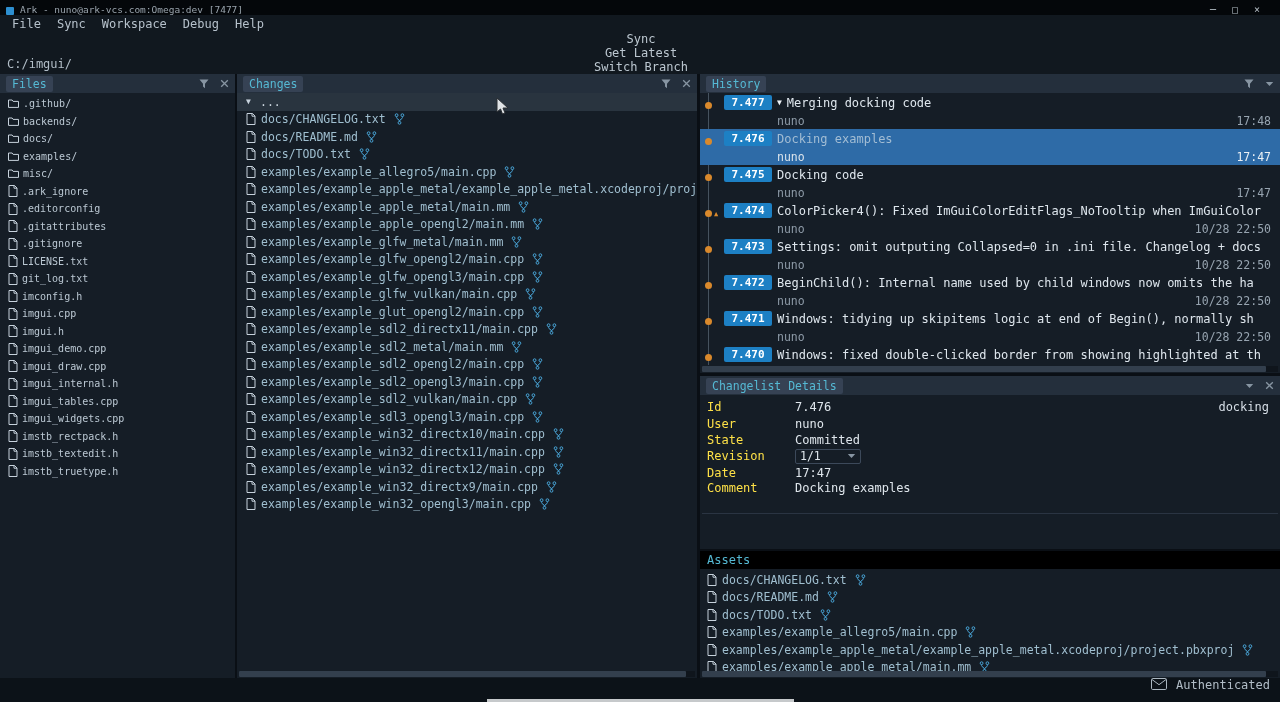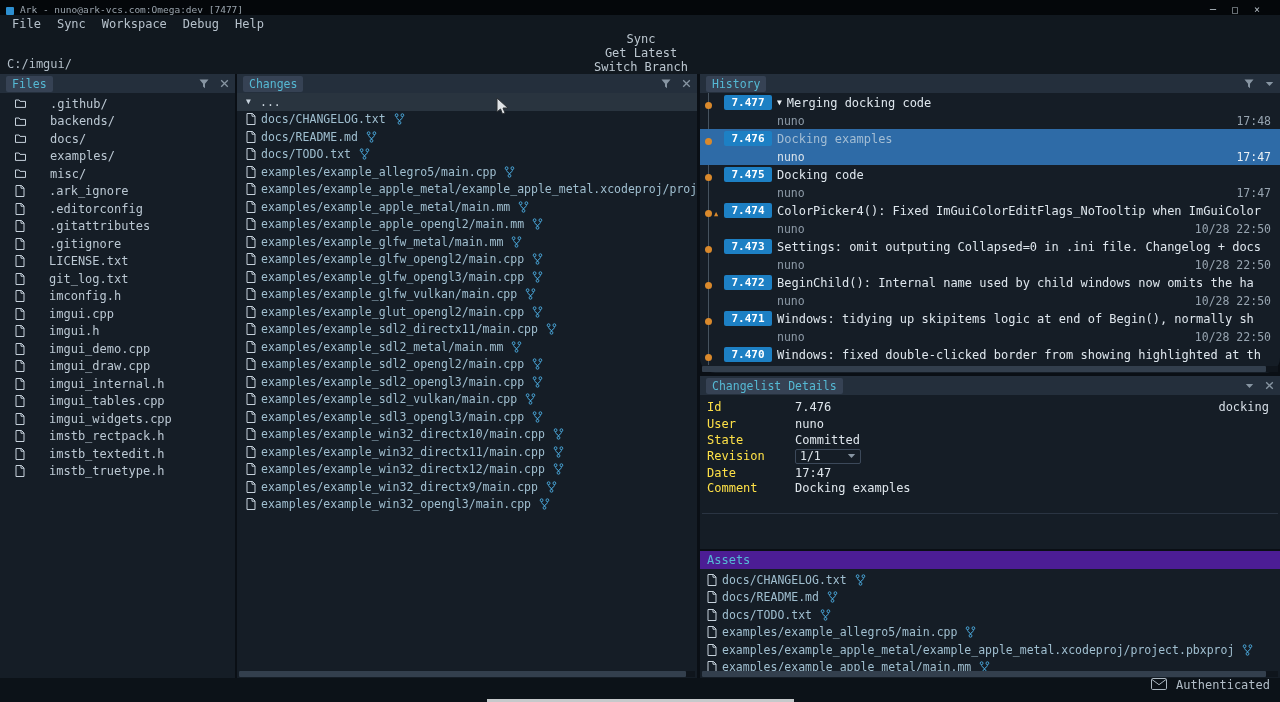--- a/index.html
+++ b/index.html
@@ -19,33 +19,33 @@
   .menubar{display:flex;align-items:center;height:17px;padding-left:4px;}
   .menu-item{font-size:12px;color:#b6c1cb;padding:0 8px;cursor:default;}
   .toolbar{display:flex;align-items:center;height:22px;padding-left:2px;flex-direction:column;}
   .tool-btn{font-size:12px;color:#bcc7d0;padding:0 10px;cursor:default;}
   .pathrow{height:20px;line-height:20px;padding-left:7px;font-size:12px;color:#b2bec8;}
 
   
   .panel{position:absolute;background:#151d26;}
   #files{left:0;top:74px;width:235px;bottom:24px;}
   #changes{left:237px;top:74px;width:460px;bottom:24px;}
-  #history{left:700px;top:74px;right:0;height:299px;border-radius:15px;}
+  #history{left:700px;top:74px;right:0;height:299px;}
   #details{left:700px;top:376px;right:0;height:173px;}
   #assets{left:700px;top:551px;right:0;bottom:24px;}
 
   .panel-header{height:19px;background:#242f3c;display:flex;align-items:center;padding:0 6px;}
   .tab-box{background:#364254;color:#55b9d4;font-size:11.5px;padding:1px 6px;border-radius:2px;white-space:nowrap;}
   .hdr-icons{margin-left:auto;display:flex;align-items:center;gap:11px;color:#8795a2;}
   .hdr-icons .icon{display:flex;}
 
   .list{position:absolute;left:0;right:0;overflow:hidden;}
   .files-list{top:21px;bottom:0;}
-  .tree-row{height:17.5px;display:flex;align-items:center;gap:24px;padding-left:8px;
-    font-size:12px;color:#bbc8d3;white-space:nowrap;margin-left:7px;}
+  .tree-row{height:17.5px;display:flex;align-items:center;gap:4px;padding-left:8px;
+    font-size:10px;color:#bbc8d3;white-space:nowrap;}
   .tree-row .icon{display:flex;color:#c7d2dc;}
 
   .changes-list{top:19px;bottom:8px;}
   .chg-row{height:17.5px;display:flex;align-items:center;gap:5px;padding-left:9px;
     font-size:11.5px;color:#a0bfd0;white-space:nowrap;overflow:hidden;}
   .chg-row .icon{display:flex;color:#c7d2dc;flex:0 0 auto;}
   .chg-row .icon.branch{color:#49a4d6;margin-left:3px;}
   .chg-row .lbl{flex:0 0 auto;}
   .chg-row.root{background:#29343f;color:#ccd6df;}
   .expander{font-size:8px;color:#c7d2dc;width:9px;line-height:1;flex:0 0 auto;}
@@ -78,21 +78,21 @@
   .detail-row.comment{align-items:flex-start;height:auto;}
   .detail-label{width:88px;flex:0 0 auto;color:#fde047;}
   .detail-value{color:#dfe6ec;white-space:nowrap;}
   .detail-extra{margin-left:auto;padding-right:11px;color:#d6dee6;}
   .combo{display:inline-flex;align-items:center;justify-content:space-between;width:66px;height:15px;
     border:1px solid #3c495a;border-radius:2px;padding:0 4px;color:#dfe6ec;font-size:11.5px;}
   .combo .icon{display:flex;color:#8795a2;}
   .details-divider{position:absolute;left:2px;right:2px;top:137px;height:1px;background:#2a3442;}
 
   
-  .assets-header{height:18px;background:#4c1d95;display:flex;align-items:center;padding-left:7px;}
+  .assets-header{height:18px;background:#000000;display:flex;align-items:center;padding-left:7px;}
   .assets-title{font-size:12px;color:#55b9d4;}
   .assets-list{top:20px;bottom:7px;}
   .assets-list .chg-row{padding-left:7px;}
 
   
   .statusbar{position:absolute;left:0;right:0;bottom:0;height:24px;background:#0c1218;
     display:flex;align-items:flex-start;justify-content:flex-end;gap:9px;padding-right:10px;}
   .statusbar .icon{display:flex;color:#aab6c0;}
   .status-text{font-size:12px;color:#b2bdc7;}
   .bottom-strip{position:absolute;left:487px;bottom:0;width:307px;height:3px;background:#c6c9cb;z-index:5;}

